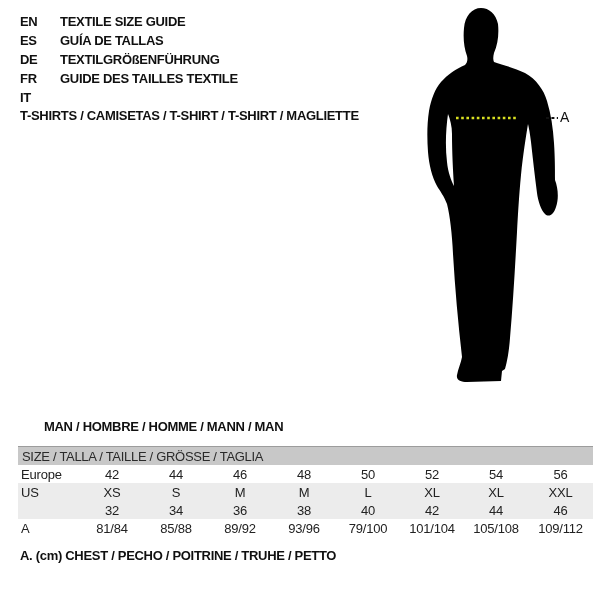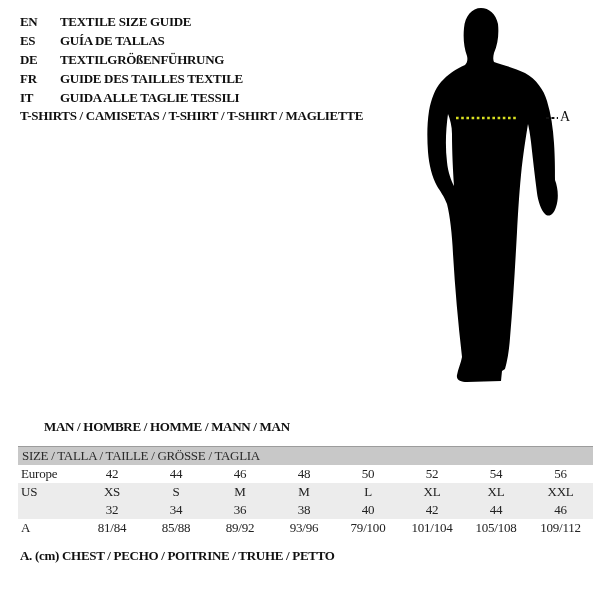--- a/index.html
+++ b/index.html
@@ -2,21 +2,21 @@
 <html><head>
 <meta charset="utf-8">
 <style>
   html, body { margin: 0; padding: 0; background: #fff; }
   .stage {
     position: relative;
     width: 600px;
     height: 600px;
     background: #ffffff;
     overflow: hidden;
-    font-family: Liberation Serif, serif;
+    font-family: Liberation Sans, sans-serif;
     color: #111;
   }
 
   
   .lang-list { position: absolute; left: 20px; top: 12px; }
   .lang-row { display: flex; height: 19px; align-items: center; }
   .lang-code, .lang-label {
     font-size: 13px; font-weight: 700; letter-spacing: -0.3px; color: #101010;
     white-space: nowrap;
   }
@@ -86,21 +86,20 @@
     <div class="lang-row">
       <span class="lang-code">DE</span>
       <span class="lang-label">TEXTILGRÖßENFÜHRUNG</span>
     </div>
     <div class="lang-row">
       <span class="lang-code">FR</span>
       <span class="lang-label">GUIDE DES TAILLES TEXTILE</span>
     </div>
     <div class="lang-row">
       <span class="lang-code">IT</span>
-      <span class="lang-label">GUIDA ALLE TAGLIE TESSILI</span>
     </div>
   </div>
 
   <div class="categories">
     <div class="category-line">T-SHIRTS / CAMISETAS / T-SHIRT / T-SHIRT / MAGLIETTE</div>
   </div>
 
   <div class="figure-area">
     <svg width="182" height="400" viewBox="418 0 182 400">
       <path fill="#000000" fill-rule="evenodd" d="

